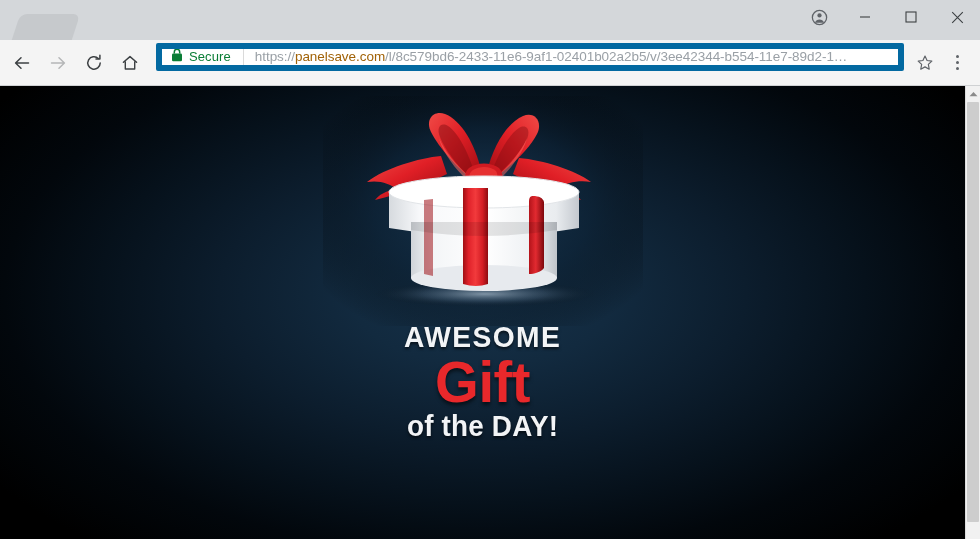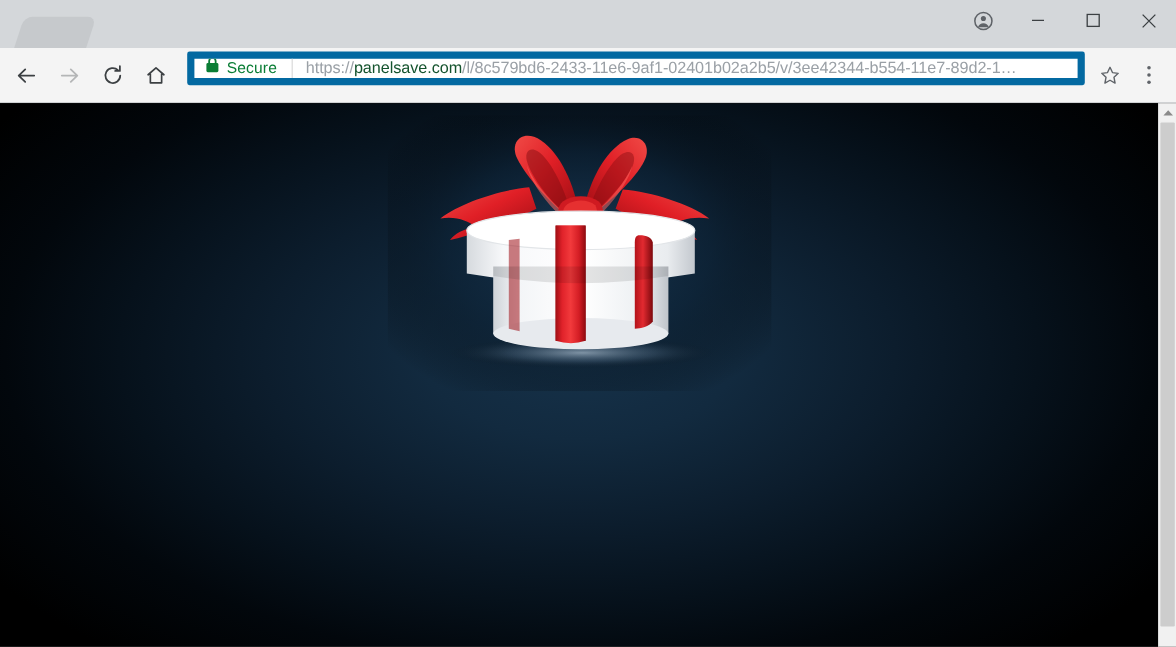--- a/index.html
+++ b/index.html
@@ -166,21 +166,21 @@
     flex: 0 0 1px;
   }
   .url {
     flex: 1 1 auto;
     font-size: 13.5px;
     color: #9aa0a6;
     white-space: nowrap;
     overflow: hidden;
     letter-spacing: -0.05px;
   }
-  .url .host { color: #14532d; text-align: center; }
+  .url .host { color: #a16207; text-align: center; }
   .star-btn {
     width: 26px; height: 26px;
     display: flex; align-items: center; justify-content: center;
     flex: 0 0 26px;
     margin-left: 2px;
   }
   .menu-btn {
     width: 30px; height: 30px;
     display: flex; align-items: center; justify-content: center;
     flex: 0 0 30px;
@@ -479,20 +479,25 @@
 
             <path d="M210 100 C 216 100, 220 102, 221 106 L 221 172 C 218 176, 211 178, 206 178
                      L 206 106 C 206 102, 207 100, 210 100 Z" fill="url(#ribbonSide)"></path>
 
             <path d="M101 104 L 110 103 L 110 180 L 101 178 Z" fill="#9e1017" opacity=".55"></path>
 
             <path d="M88 126 L 234 126 L 234 134 Q 161 146, 88 134 Z" fill="#000000" opacity=".10"></path>
           </svg>
         </div>
 
+        <div class="headline">
+          <div class="h-awesome">AWESOME</div>
+          <div class="h-gift">Gift</div>
+          <div class="h-day">of the DAY!</div>
+        </div>
       </div>
 
     </div>
 
     <div class="scrollbar">
       <div class="sb-track"></div>
       <div class="sb-arrow">
         <svg width="9" height="6" viewBox="0 0 9 6">
           <path d="M0.5 5.2L4.5 0.9 8.5 5.2z" fill="#8a8a8a"></path>
         </svg>

